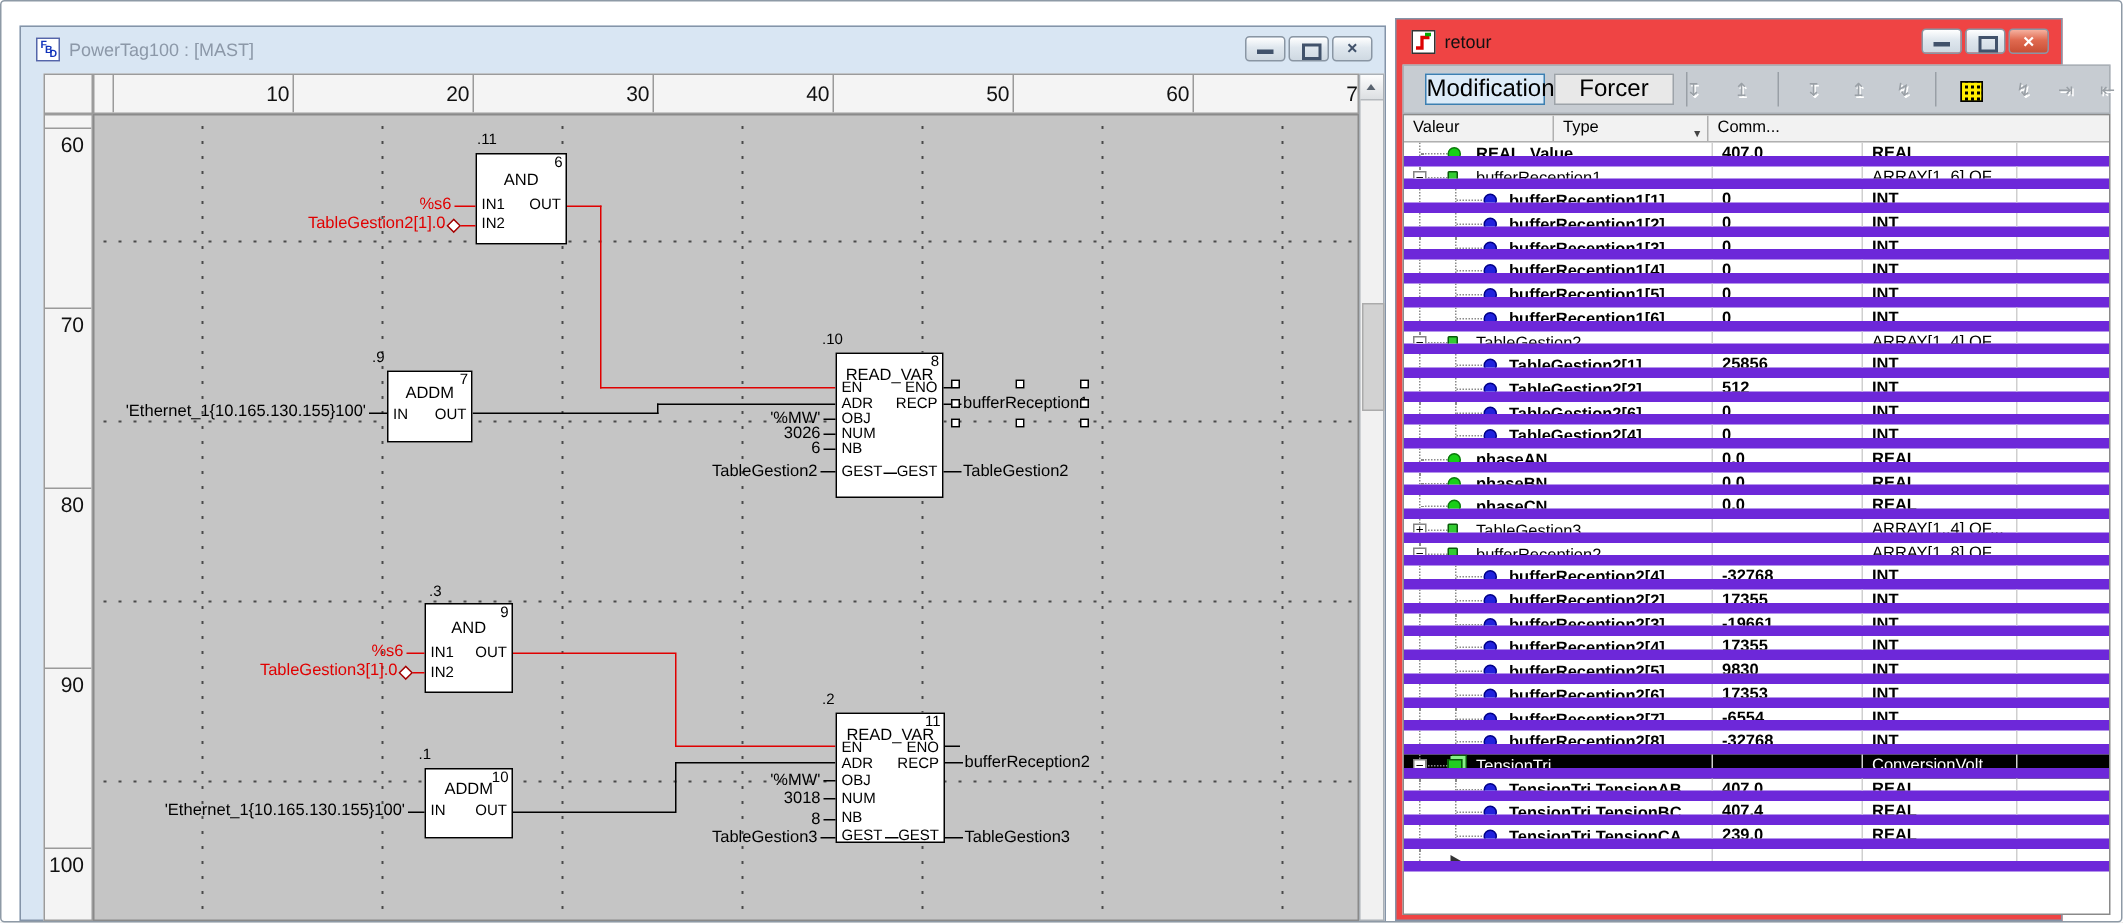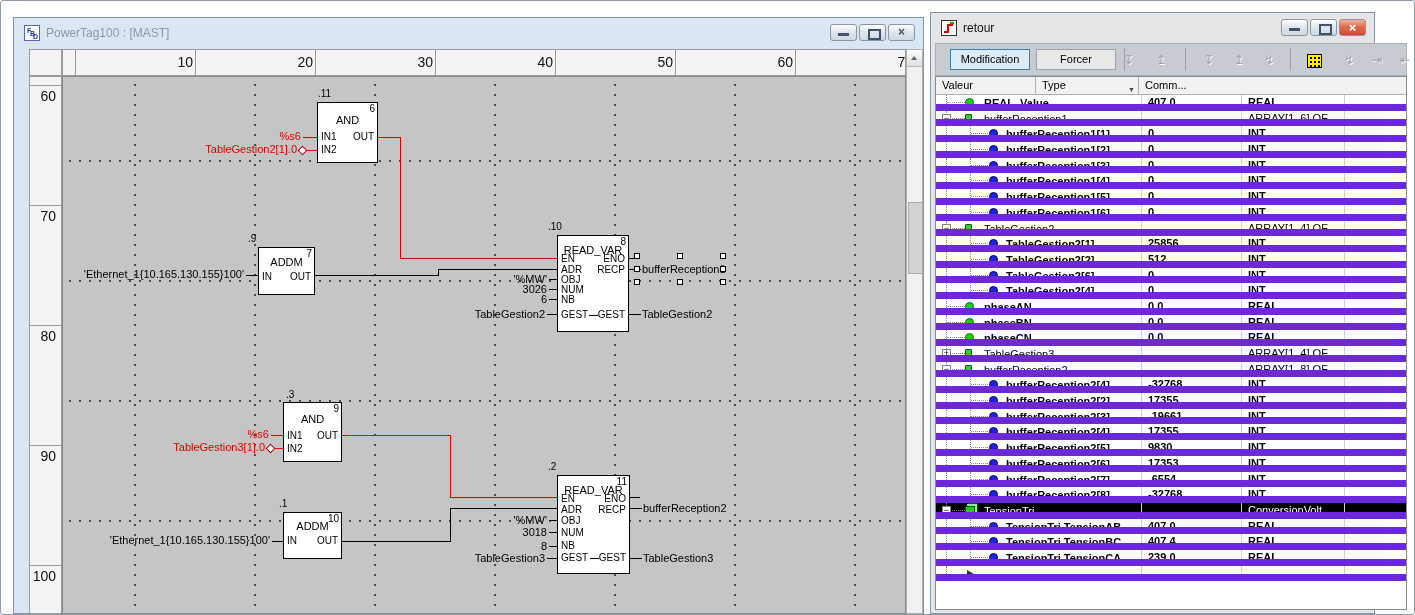--- a/index.html
+++ b/index.html
@@ -61,27 +61,27 @@
   .blbl{position:absolute;font-size:10px;color:#000;}
   .op{position:absolute;font-size:11px;color:#000;text-align:right;white-space:nowrap;}
   .op.red{color:#e00000;}
   .opl{position:absolute;font-size:11px;color:#000;text-align:left;white-space:nowrap;}
   .wh{position:absolute;height:1px;background:#000;}
   .wv{position:absolute;width:1px;background:#000;}
   .wh.red,.wv.red{background:#e00000;}
   .diam{position:absolute;width:5px;height:5px;background:#fff;border:1px solid #a00000;transform:rotate(45deg);}
   .selsq{position:absolute;width:6px;height:6px;background:#fff;border:1px solid #000;box-sizing:border-box;}
   
-  #retwin{left:930px;top:12px;width:445px;height:602px;background:#e5e5e5;}
+  #retwin{left:930px;top:12px;width:445px;height:602px;background:#ef4444;}
   #retwin .ttext{color:#111;}
   .reticon{position:absolute;left:8px;top:5px;width:16px;height:16px;background:#fff;
      border:1px solid #333;box-sizing:border-box;}
   #toolbar{position:absolute;left:4px;top:30px;width:472px;height:33px;background:#c7ccd2;
      border:1px solid #aab0b6;box-sizing:border-box;}
-  .tbbtn{position:absolute;top:5px;height:21px;font-size:11px;text-align:center;line-height:19px;
+  .tbbtn{position:absolute;top:5px;height:21px;font-size:16px;text-align:center;line-height:19px;
      box-sizing:border-box;}
   #btnmod{left:14px;width:80px;background:#dcebf8;border:1px solid #3c7fb1;}
   #btnfor{left:100px;width:80px;background:#e8e8e8;border:1px solid #9da3a9;}
   .tbsep{position:absolute;top:4px;width:1px;height:23px;background:#999fa6;}
   .tbico{position:absolute;top:5px;width:24px;height:22px;text-align:center;line-height:22px;
      font-size:12px;color:#9aa0a6;text-shadow:1px 1px 0 #ffffff;}
   .tbico.en{color:#222;text-shadow:none;}
   .gridico{display:inline-block;width:13px;height:12px;margin-top:5px;background:#000;
      background-image:linear-gradient(#ffee00 2px,transparent 2px),linear-gradient(90deg,#ffee00 2px,transparent 2px);
      background-size:4px 4px;border:1px solid #000;}
@@ -273,21 +273,21 @@
     <div class="blk" style="left:220px;top:435px;width:59px;height:47px">
       <div class="bnum">10</div>
       <div class="bname" style="top:7px">ADDM</div>
       <div class="pl" style="top:22px">IN</div>
       <div class="pr" style="top:22px">OUT</div>
     </div>
     <i class="wh" style="left:209px;top:464px;width:11px"></i>
     <div class="op" style="left:29px;top:457px;width:178px">'Ethernet_1{10.165.130.155}100'</div>
 
     <div class="blbl" style="left:485px;top:384px">.2</div>
-    <div class="blk" style="left:494px;top:398px;width:73px;height:99px">
+    <div class="blk" style="left:494px;top:398px;width:73px;height:87px">
       <div class="bnum">11</div>
       <div class="bname" style="top:8px">READ_VAR</div>
       <div class="pl" style="top:17px">EN</div>
       <div class="pl" style="top:28px">ADR</div>
       <div class="pl" style="top:39px">OBJ</div>
       <div class="pl" style="top:51px">NUM</div>
       <div class="pl" style="top:64px">NB</div>
       <div class="pl" style="top:76px">GEST</div>
       <div class="pr" style="top:17px">ENO</div>
       <div class="pr" style="top:28px">RECP</div>

